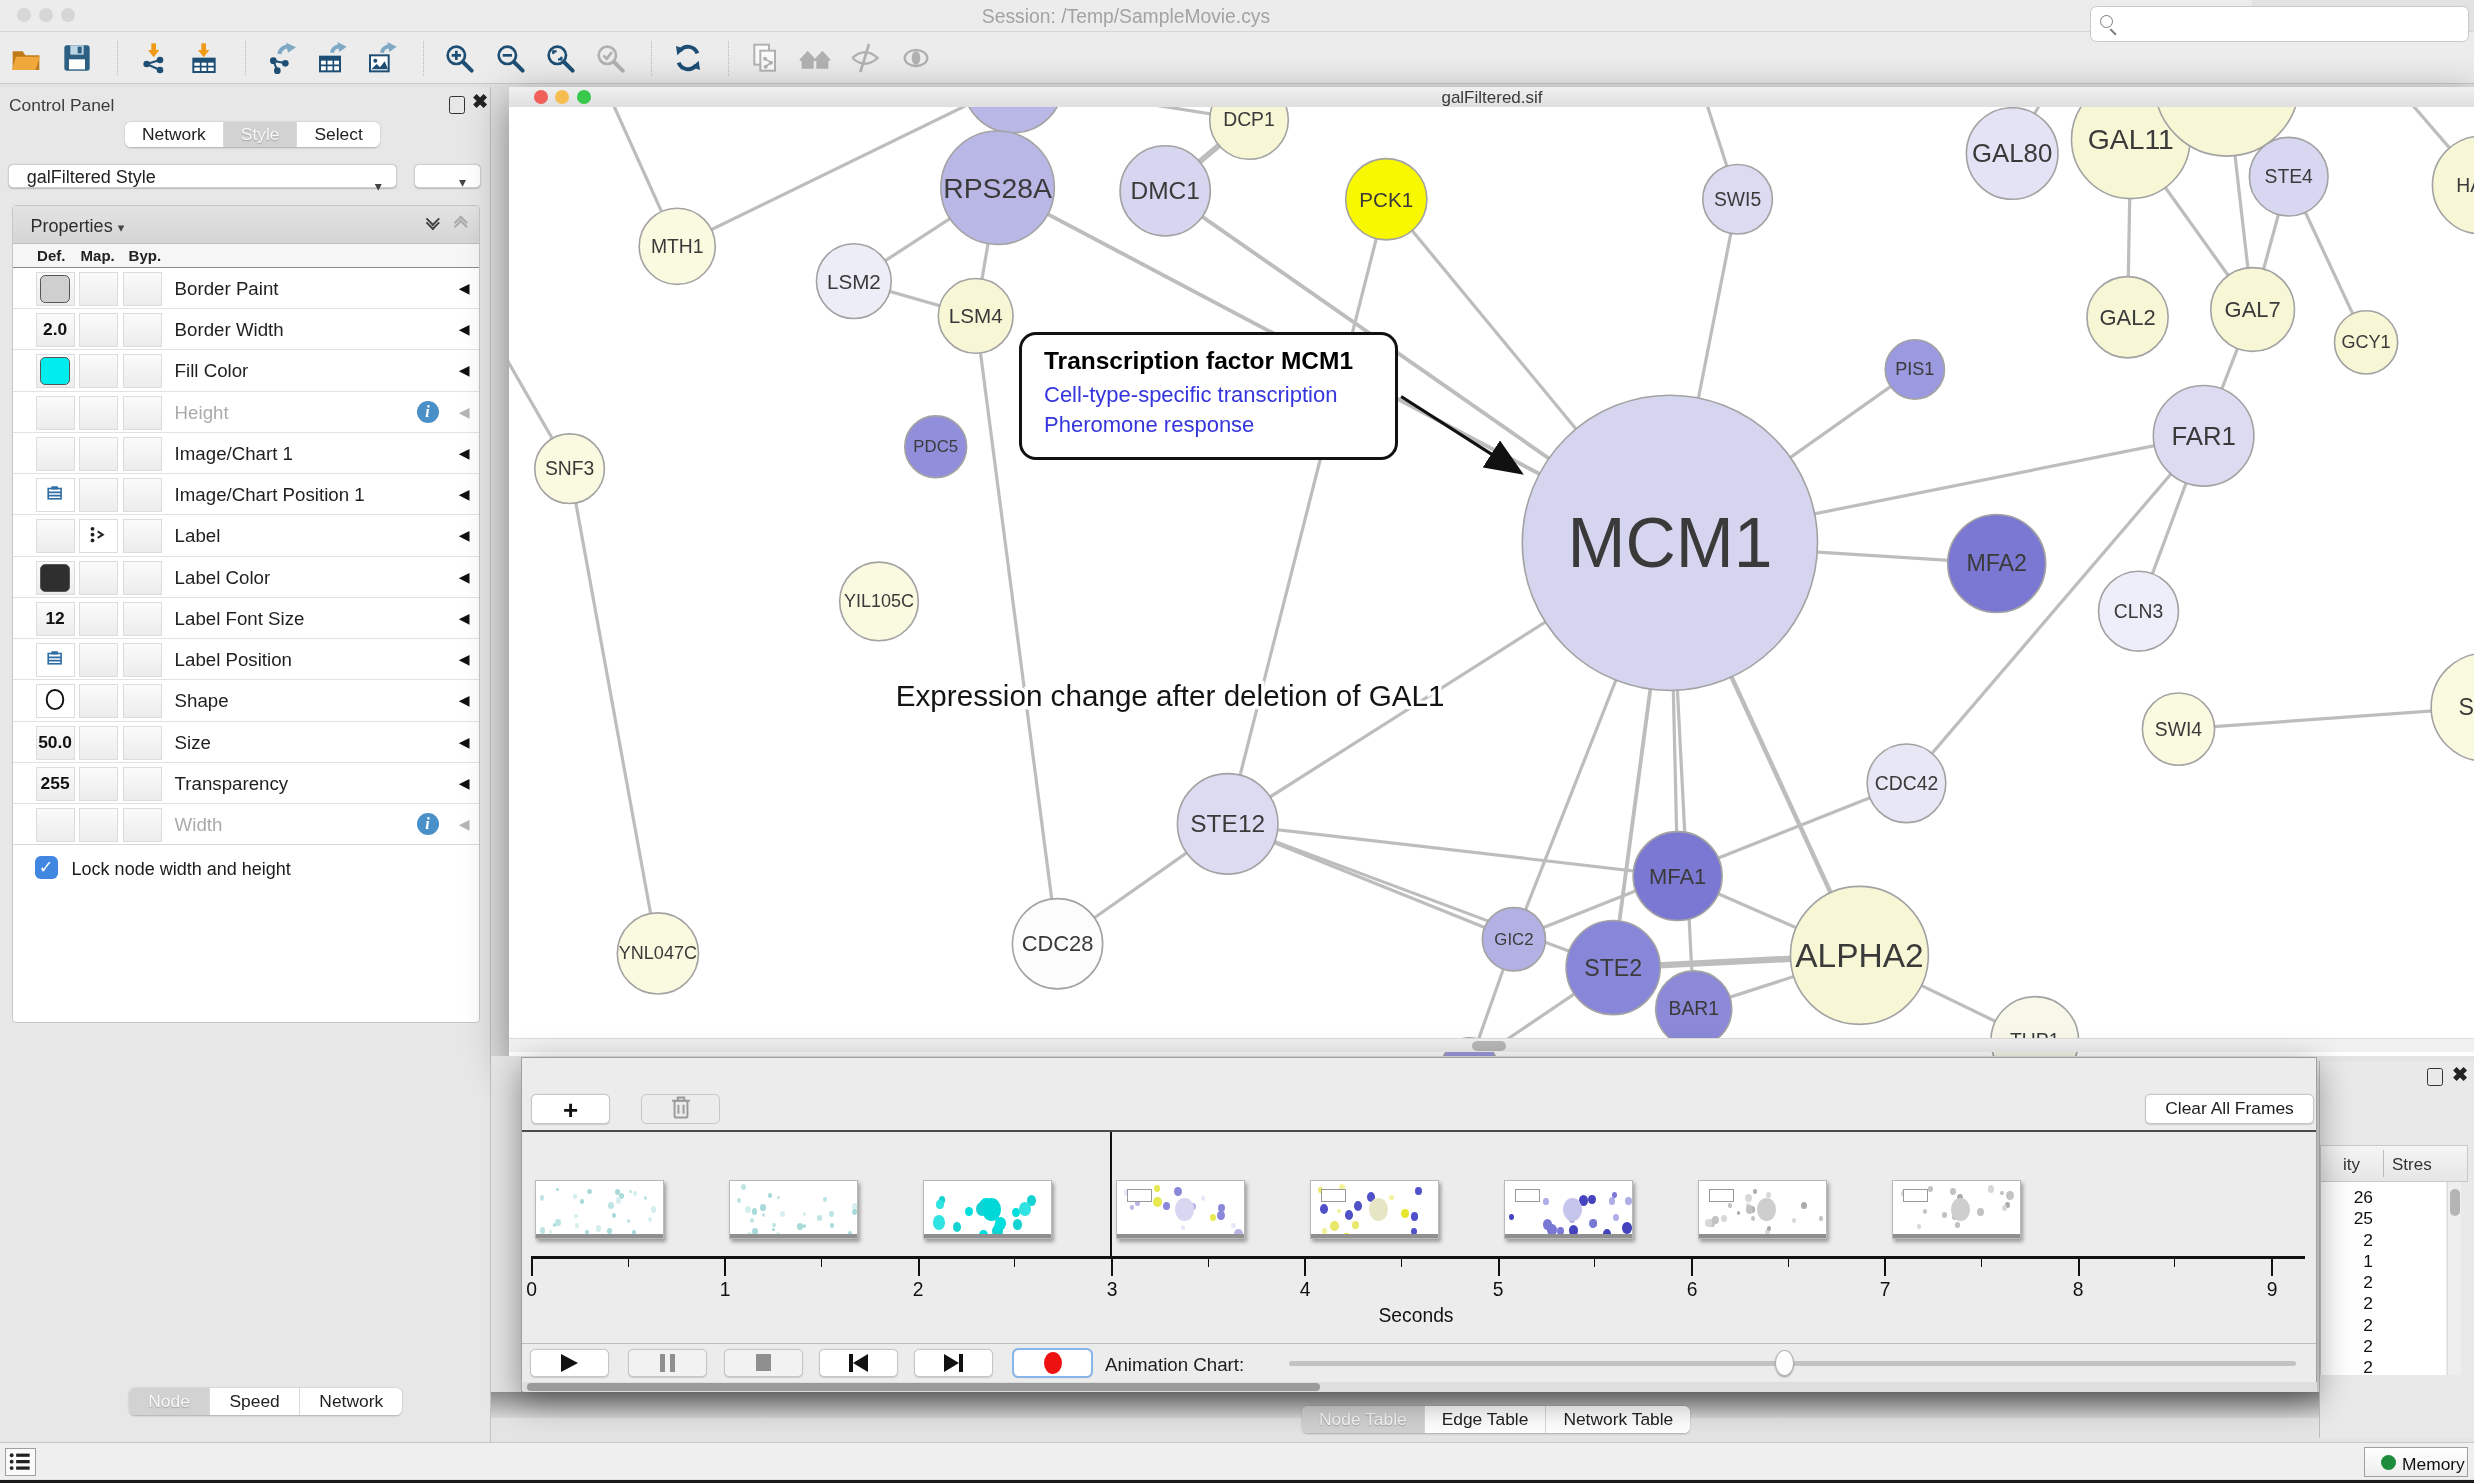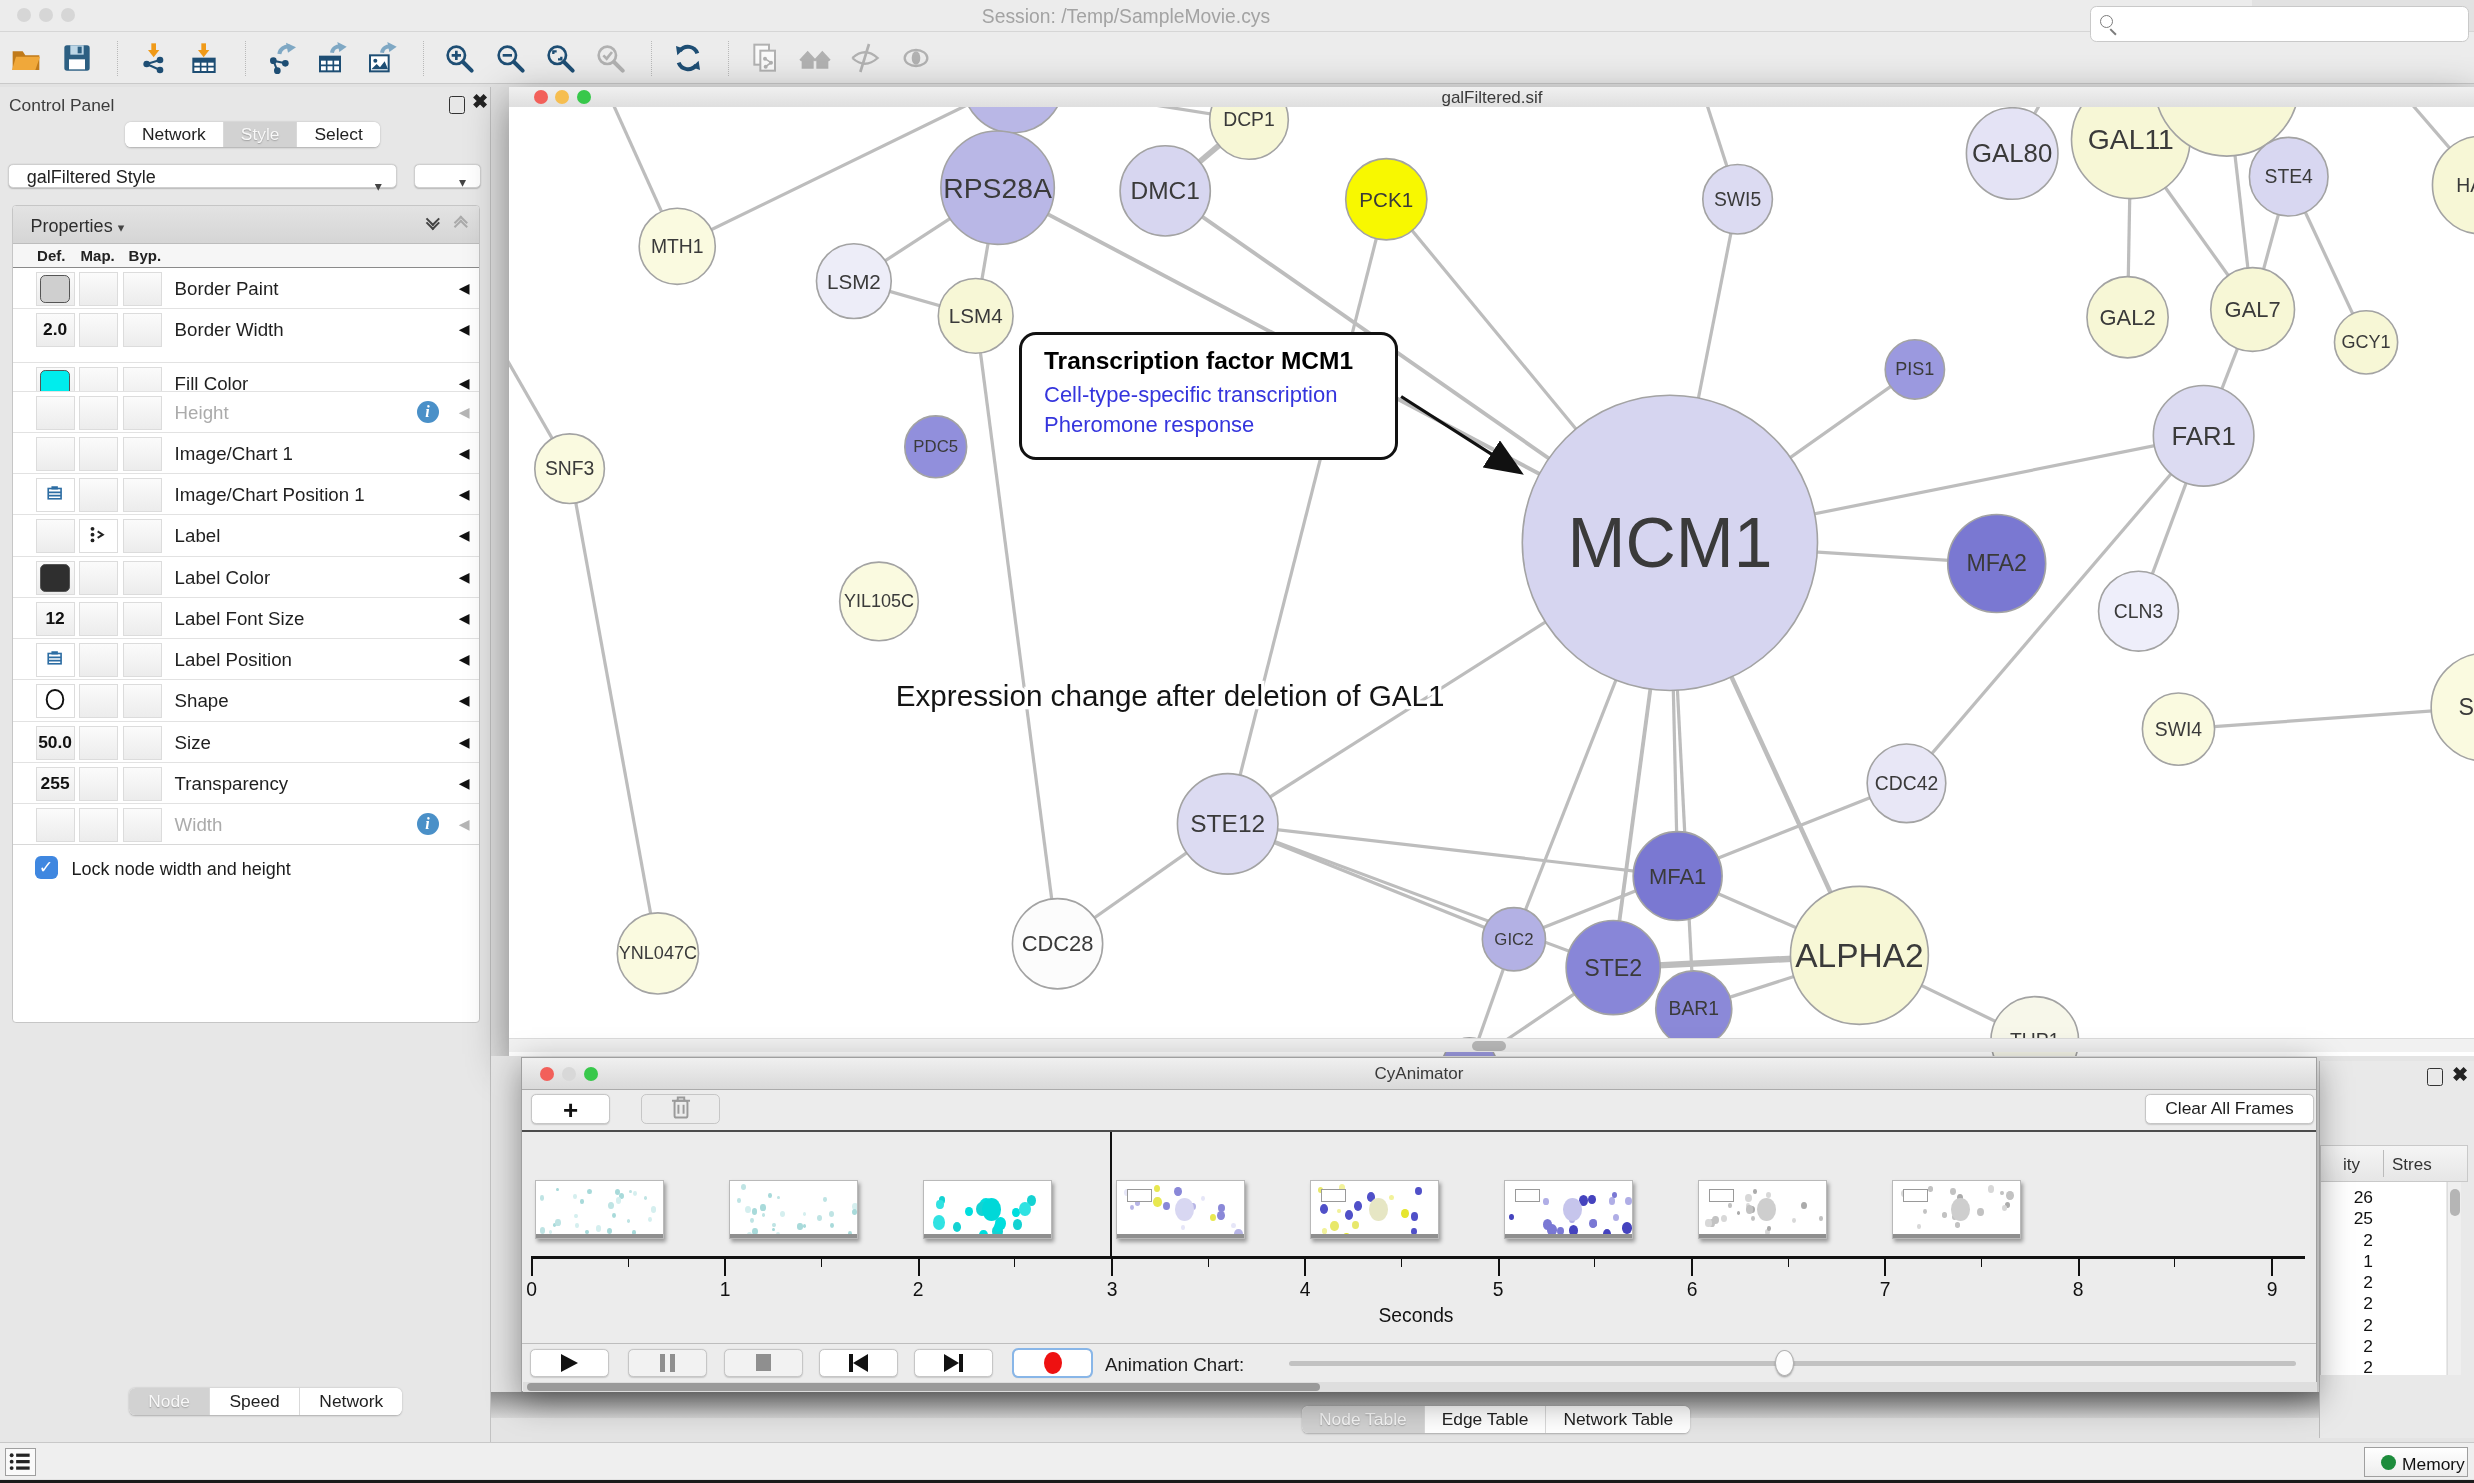--- a/index.html
+++ b/index.html
@@ -282,21 +282,21 @@
         </div>
         <div class="prow" style="top: 41px;">
           <span class="cell c1">
             <span class="defval">2.0</span>
           </span>
           <span class="cell c2"></span>
           <span class="cell c3"></span>
           <span class="plabel ">Border Width</span>
           <span class="rowarrow ">◀</span>
         </div>
-        <div class="prow" style="top: 82px; margin-top: 13px;">
+        <div class="prow" style="top: 82px;">
           <span class="cell c1">
             <span class="swatch" style="background:#00eded"></span>
           </span>
           <span class="cell c2"></span>
           <span class="cell c3"></span>
           <span class="plabel ">Fill Color</span>
           <span class="rowarrow ">◀</span>
         </div>
         <div class="prow" style="top: 124px;">
           <span class="cell c1"></span>
@@ -602,26 +602,20 @@
   <span class="win-float abs" id="table-float"></span>
   <span class="win-close abs" id="table-close">✖</span>
   <div id="table-tabs" class="seg abs">
       <button class="pressed">Node Table</button>
       <button>Edge Table</button>
       <button>Network Table</button>
     </div>
 </div>
 
 <div id="cyanimator" class="abs">
-  <div id="cya-titlebar" class="mac-titlebar">
-    <div class="tl abs" style="left:18px;top:9px;background:#f2605a"></div>
-    <div class="tl abs" style="left:40px;top:9px;background:#d8d8d8"></div>
-    <div class="tl abs" style="left:62px;top:9px;background:#38c84b"></div>
-    <div class="mac-title" style="top:6.4px">CyAnimator</div>
-  </div>
   <div id="cya-toolbar" class="abs">
     <button class="cya-btn" style="left:9px;width:79px;font-size:26px;font-weight:bold;color:#111;font-family:inherit">+</button>
     <button class="cya-btn dim" style="left:119px;width:79px">
       <svg width="22" height="24.5" viewBox="0 0 34 38">
           <rect x="7" y="9" width="20" height="26" rx="3" fill="none" stroke="#9a9a9a" stroke-width="3"></rect>
           <path d="M3 9h28M12 9V4h10v5M13 15v14M21 15v14" fill="none" stroke="#9a9a9a" stroke-width="3"></path>
         </svg>
     </button>
     <button class="cya-btn" id="clear-frames">Clear All Frames</button>
   </div>

